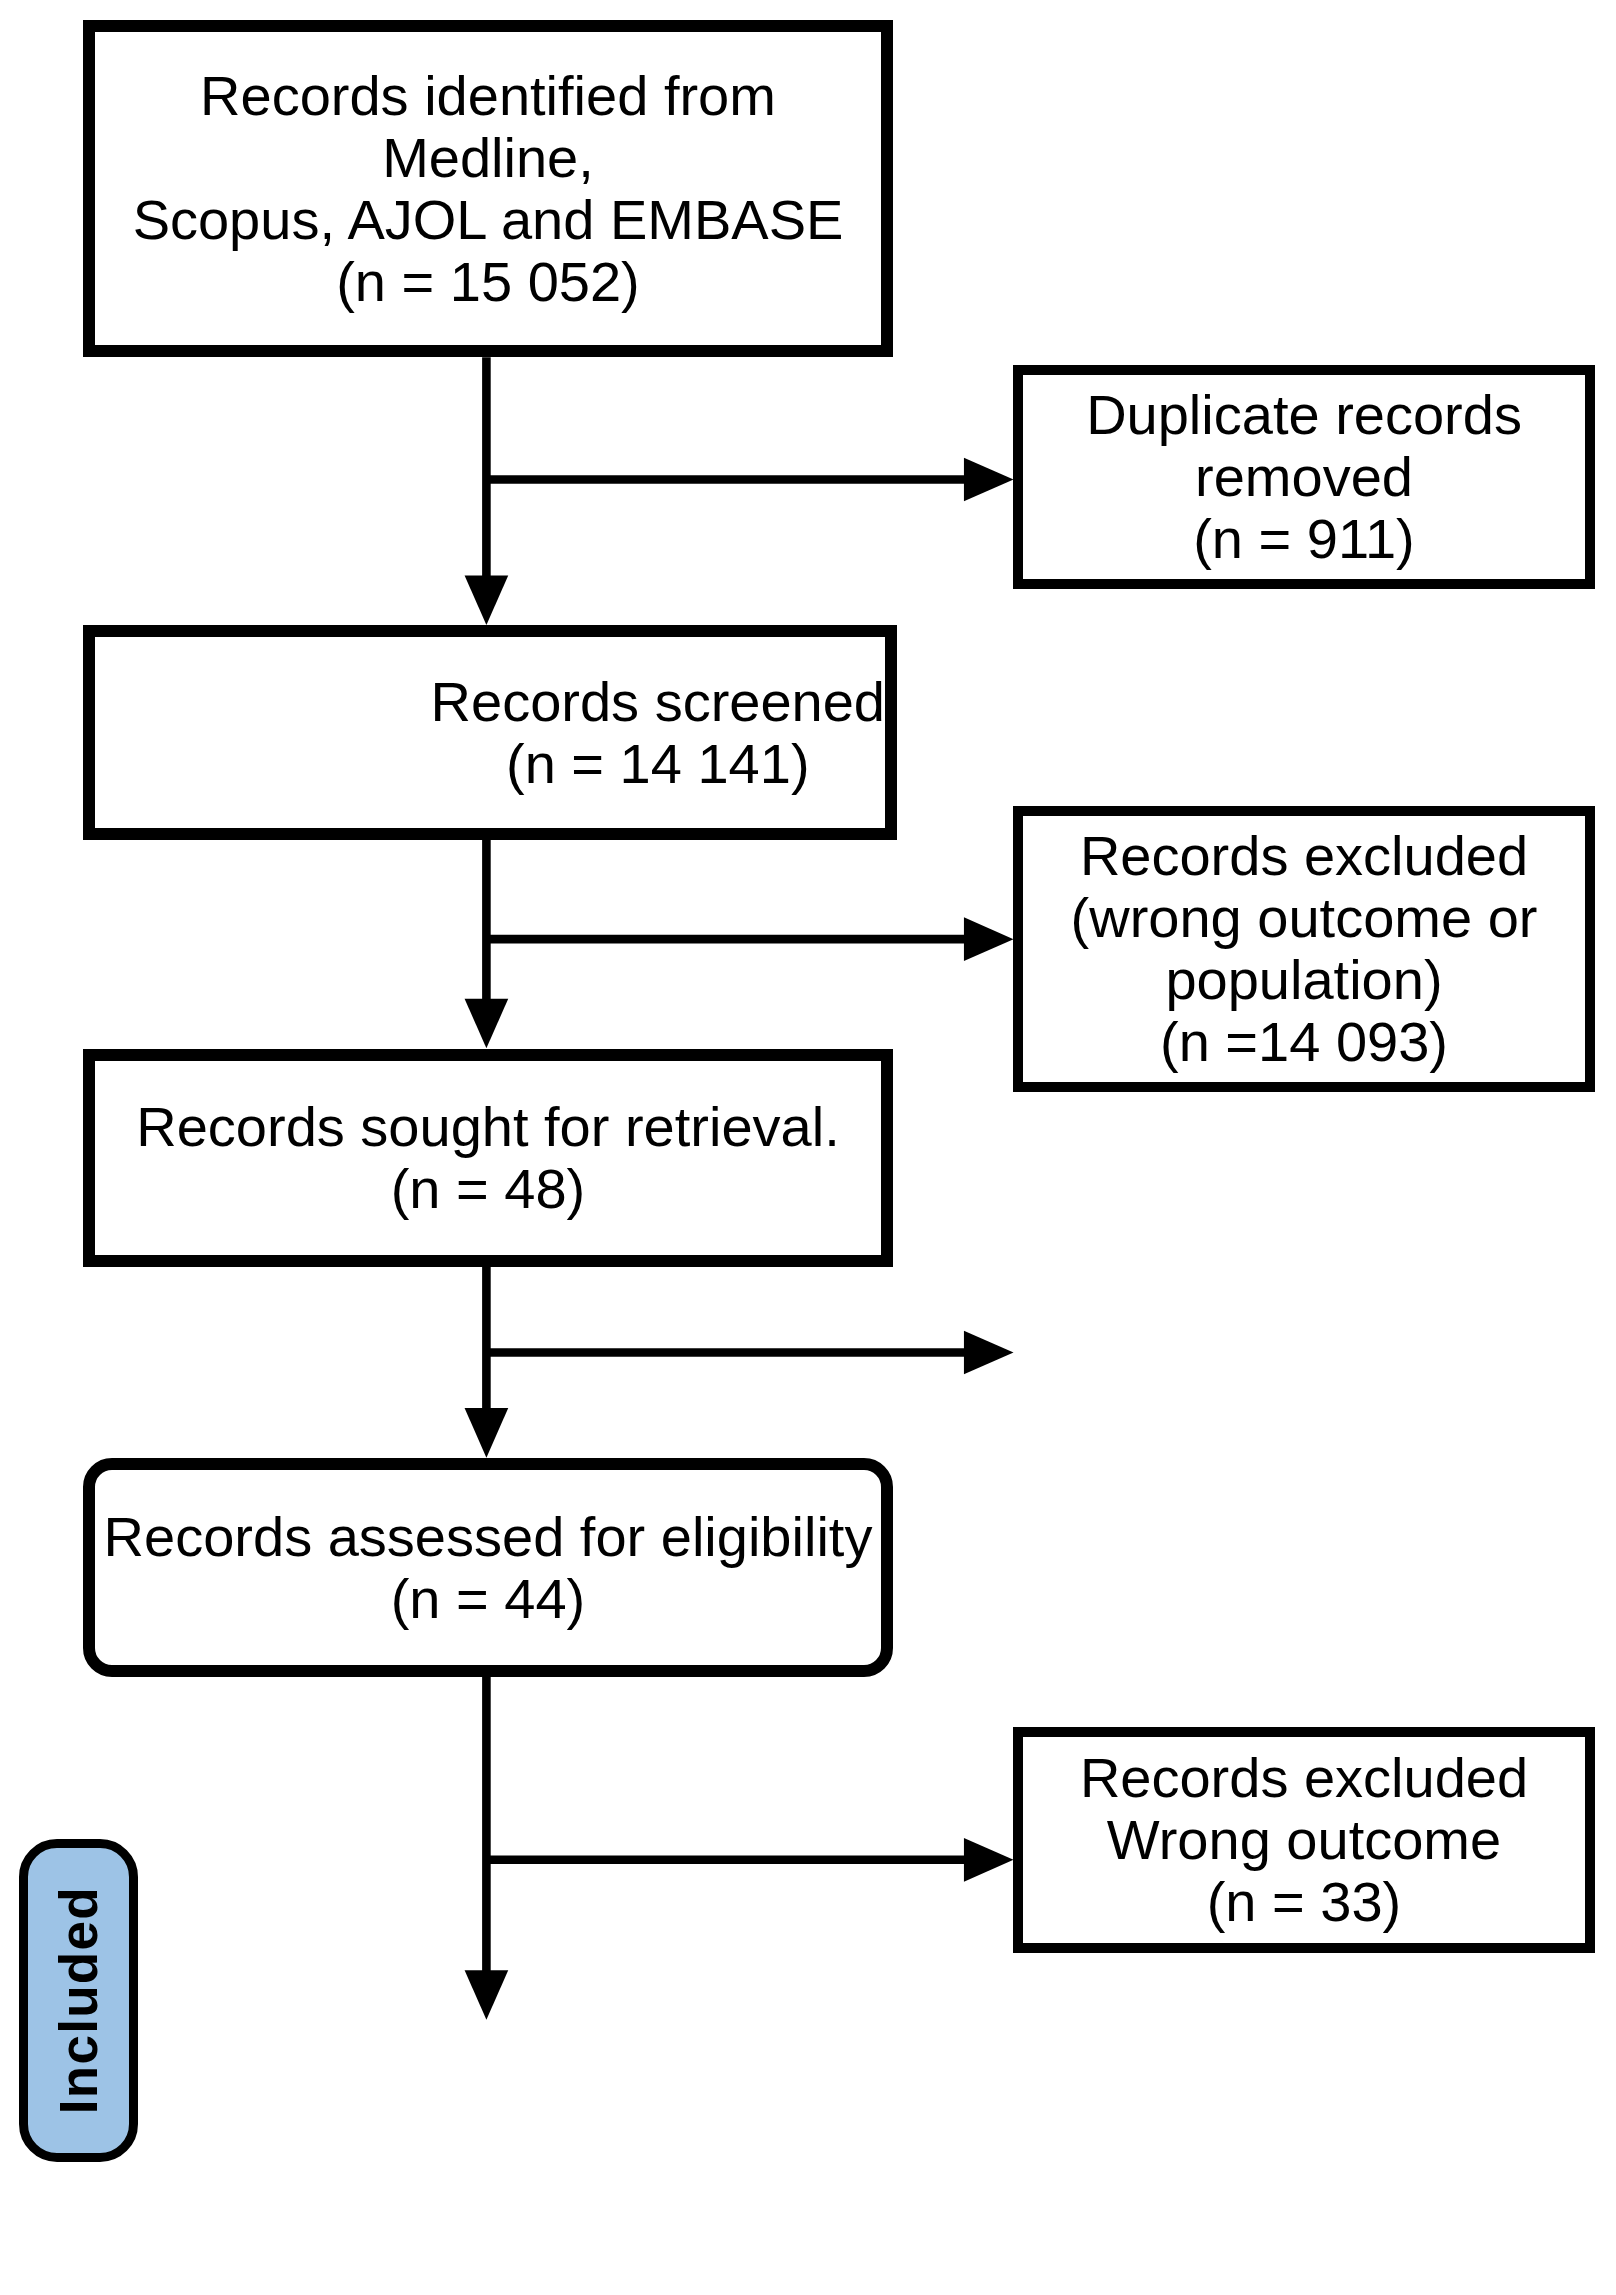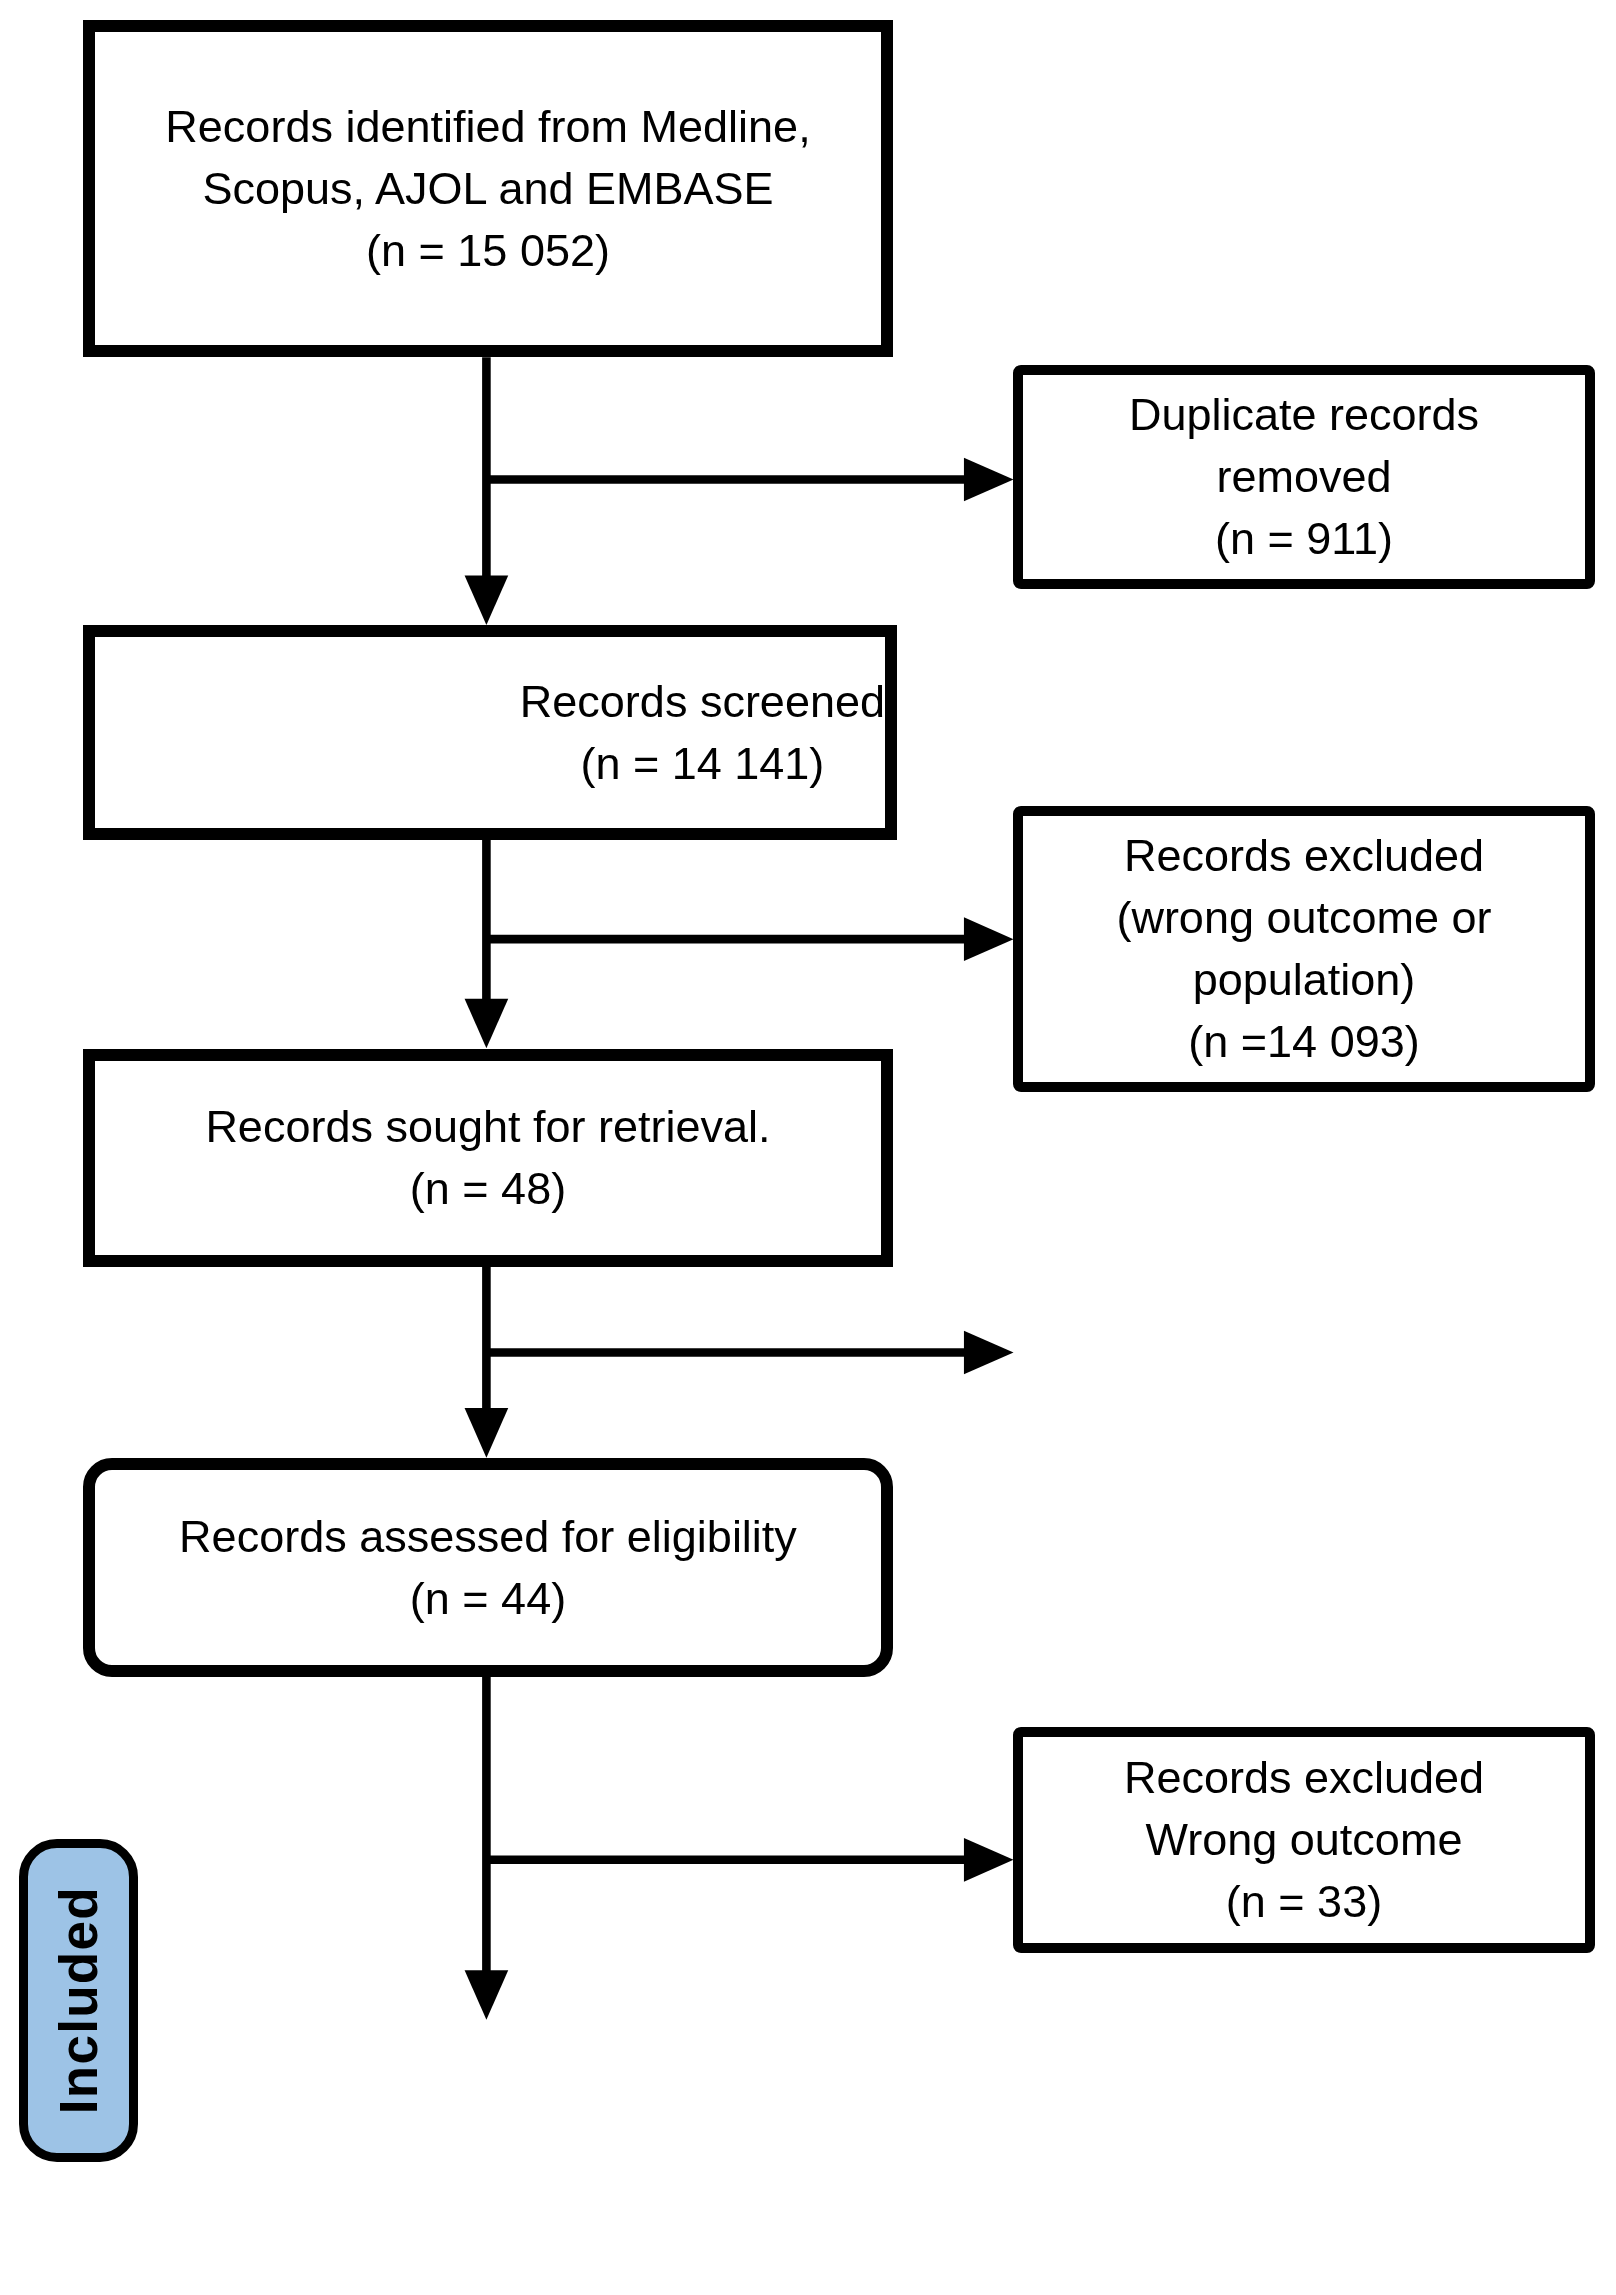--- a/index.html
+++ b/index.html
@@ -27,26 +27,25 @@
     box-sizing: border-box;
     background: #ffffff;
     border: 12px solid #000000;
     display: flex;
     align-items: center;
     justify-content: center;
     z-index: 1;
   }
   .flow-box.side {
     border-width: 10.6px;
-    border-radius: 8px;
   }
   .box-text {
     white-space: pre-line;
     text-align: center;
-    font-size: 45px;
+    font-size: 56px;
     line-height: 62px;
     color: #000000;
   }
   
   #box-records-identified { left: 83px; top: 20px;   width: 810px; height: 337px; }
   #box-records-screened   { left: 83px; top: 625px;  width: 814px; height: 215px; justify-content: flex-end; }
   #box-records-sought     { left: 83px; top: 1049px; width: 810px; height: 218px; }
   #box-records-assessed   { left: 83px; top: 1458px; width: 810px; height: 219px; border-radius: 29px; }
   #box-studies-included   { left: 141px; top: 2020px; width: 741px; height: 210px; }
   #box-studies-included .box-text { padding-bottom: 40px; }

